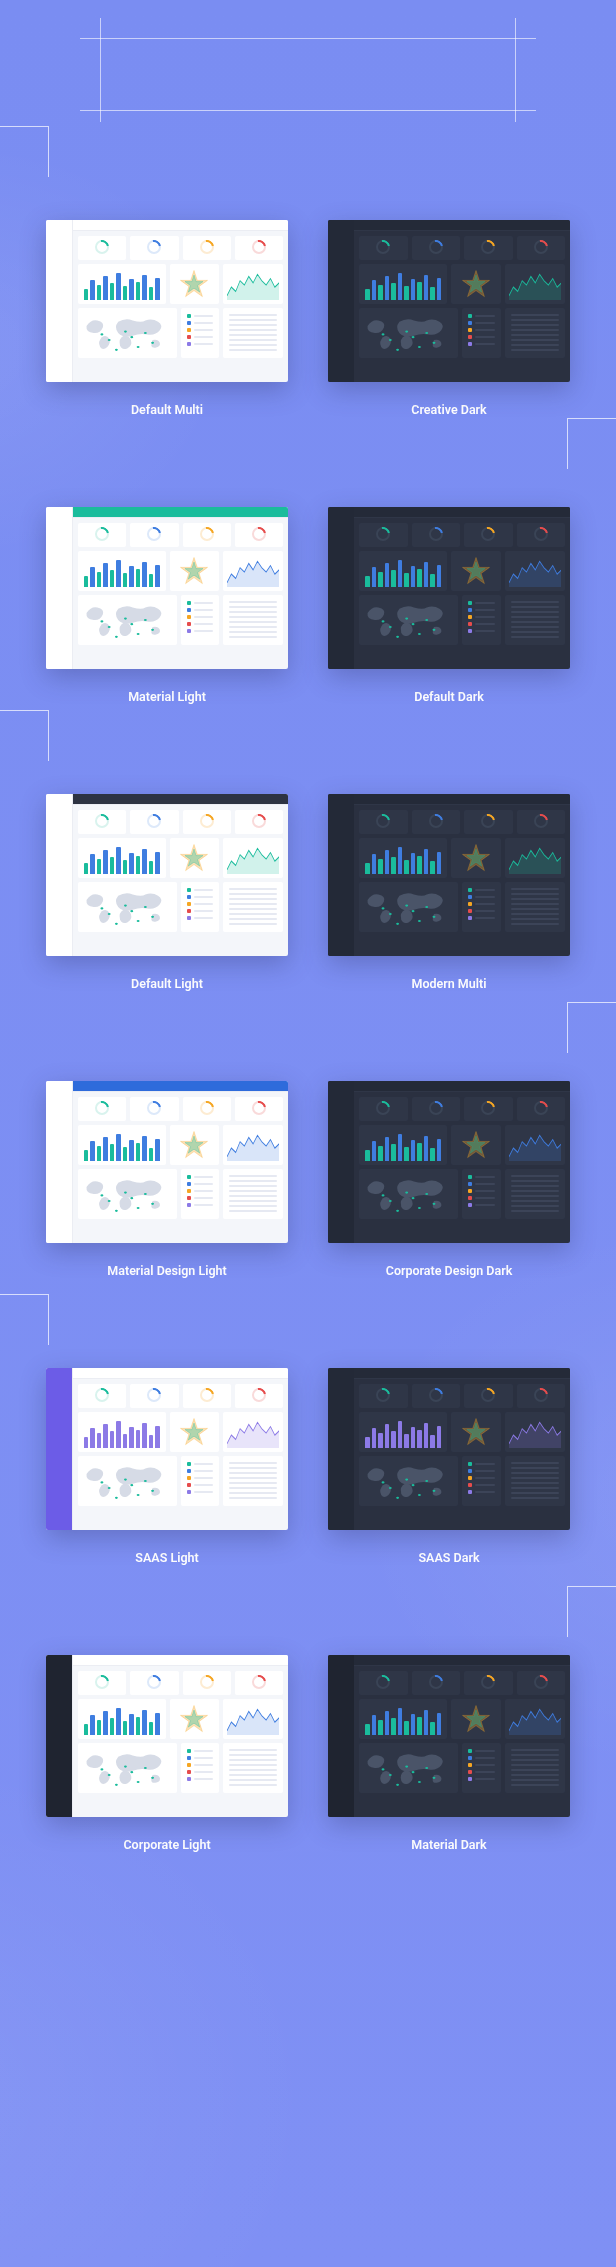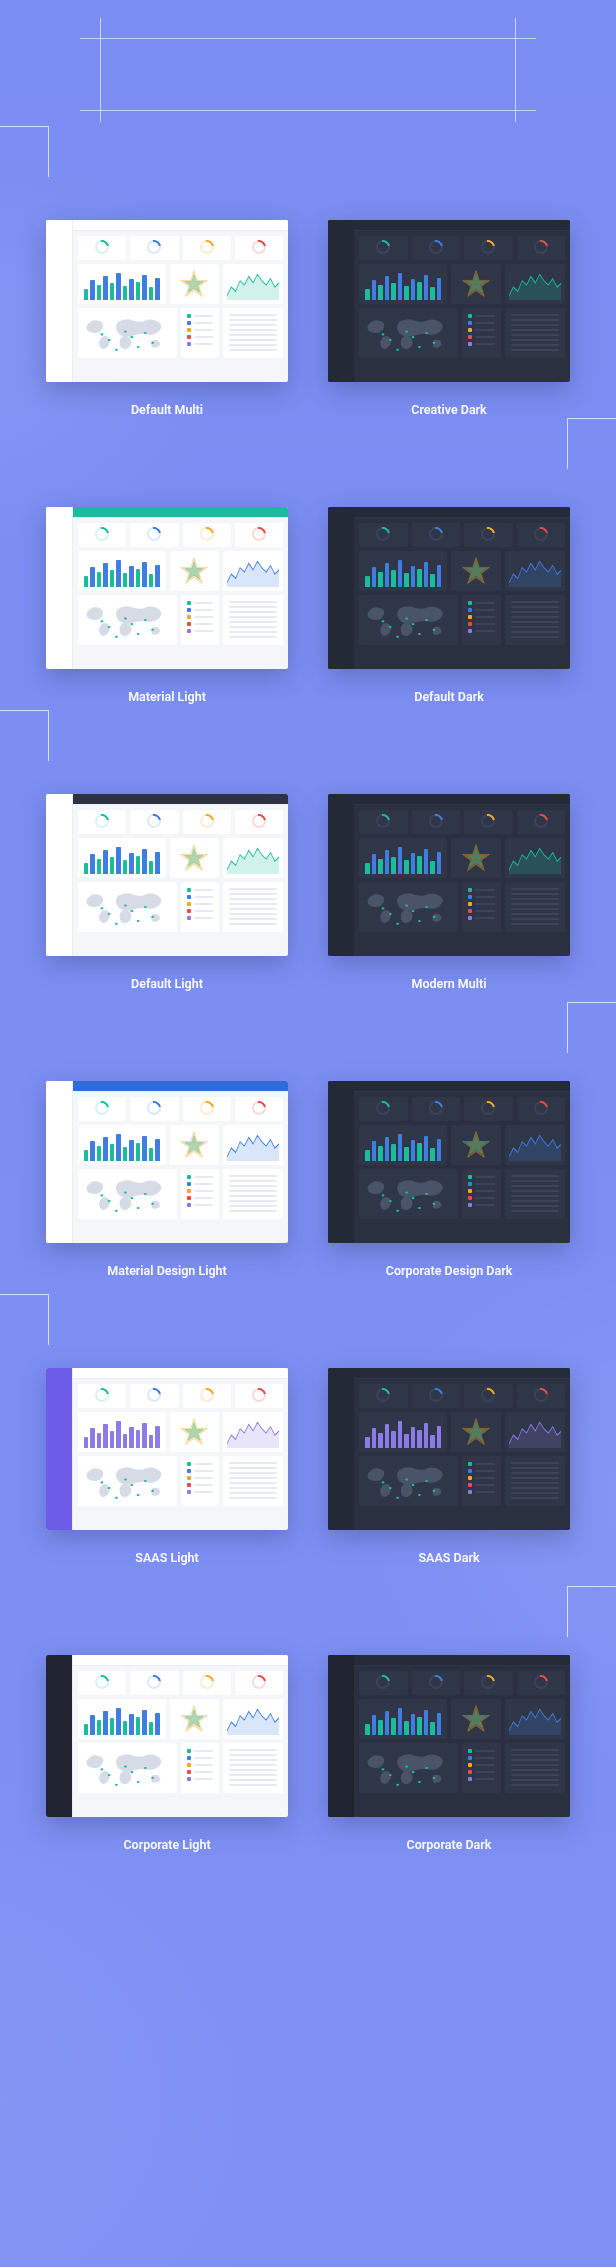--- a/index.html
+++ b/index.html
@@ -1661,15 +1661,15 @@
                   <i></i>
                   <i></i>
                   <i></i>
                   <i></i>
                 </div>
               </div>
             </div>
           </div>
         </div>
       </div>
-      <div class="demo-label">Corporate Dark</div>
+      <div class="demo-label">Material Dark</div>
     </div>
   </div>
 
 </body></html>

